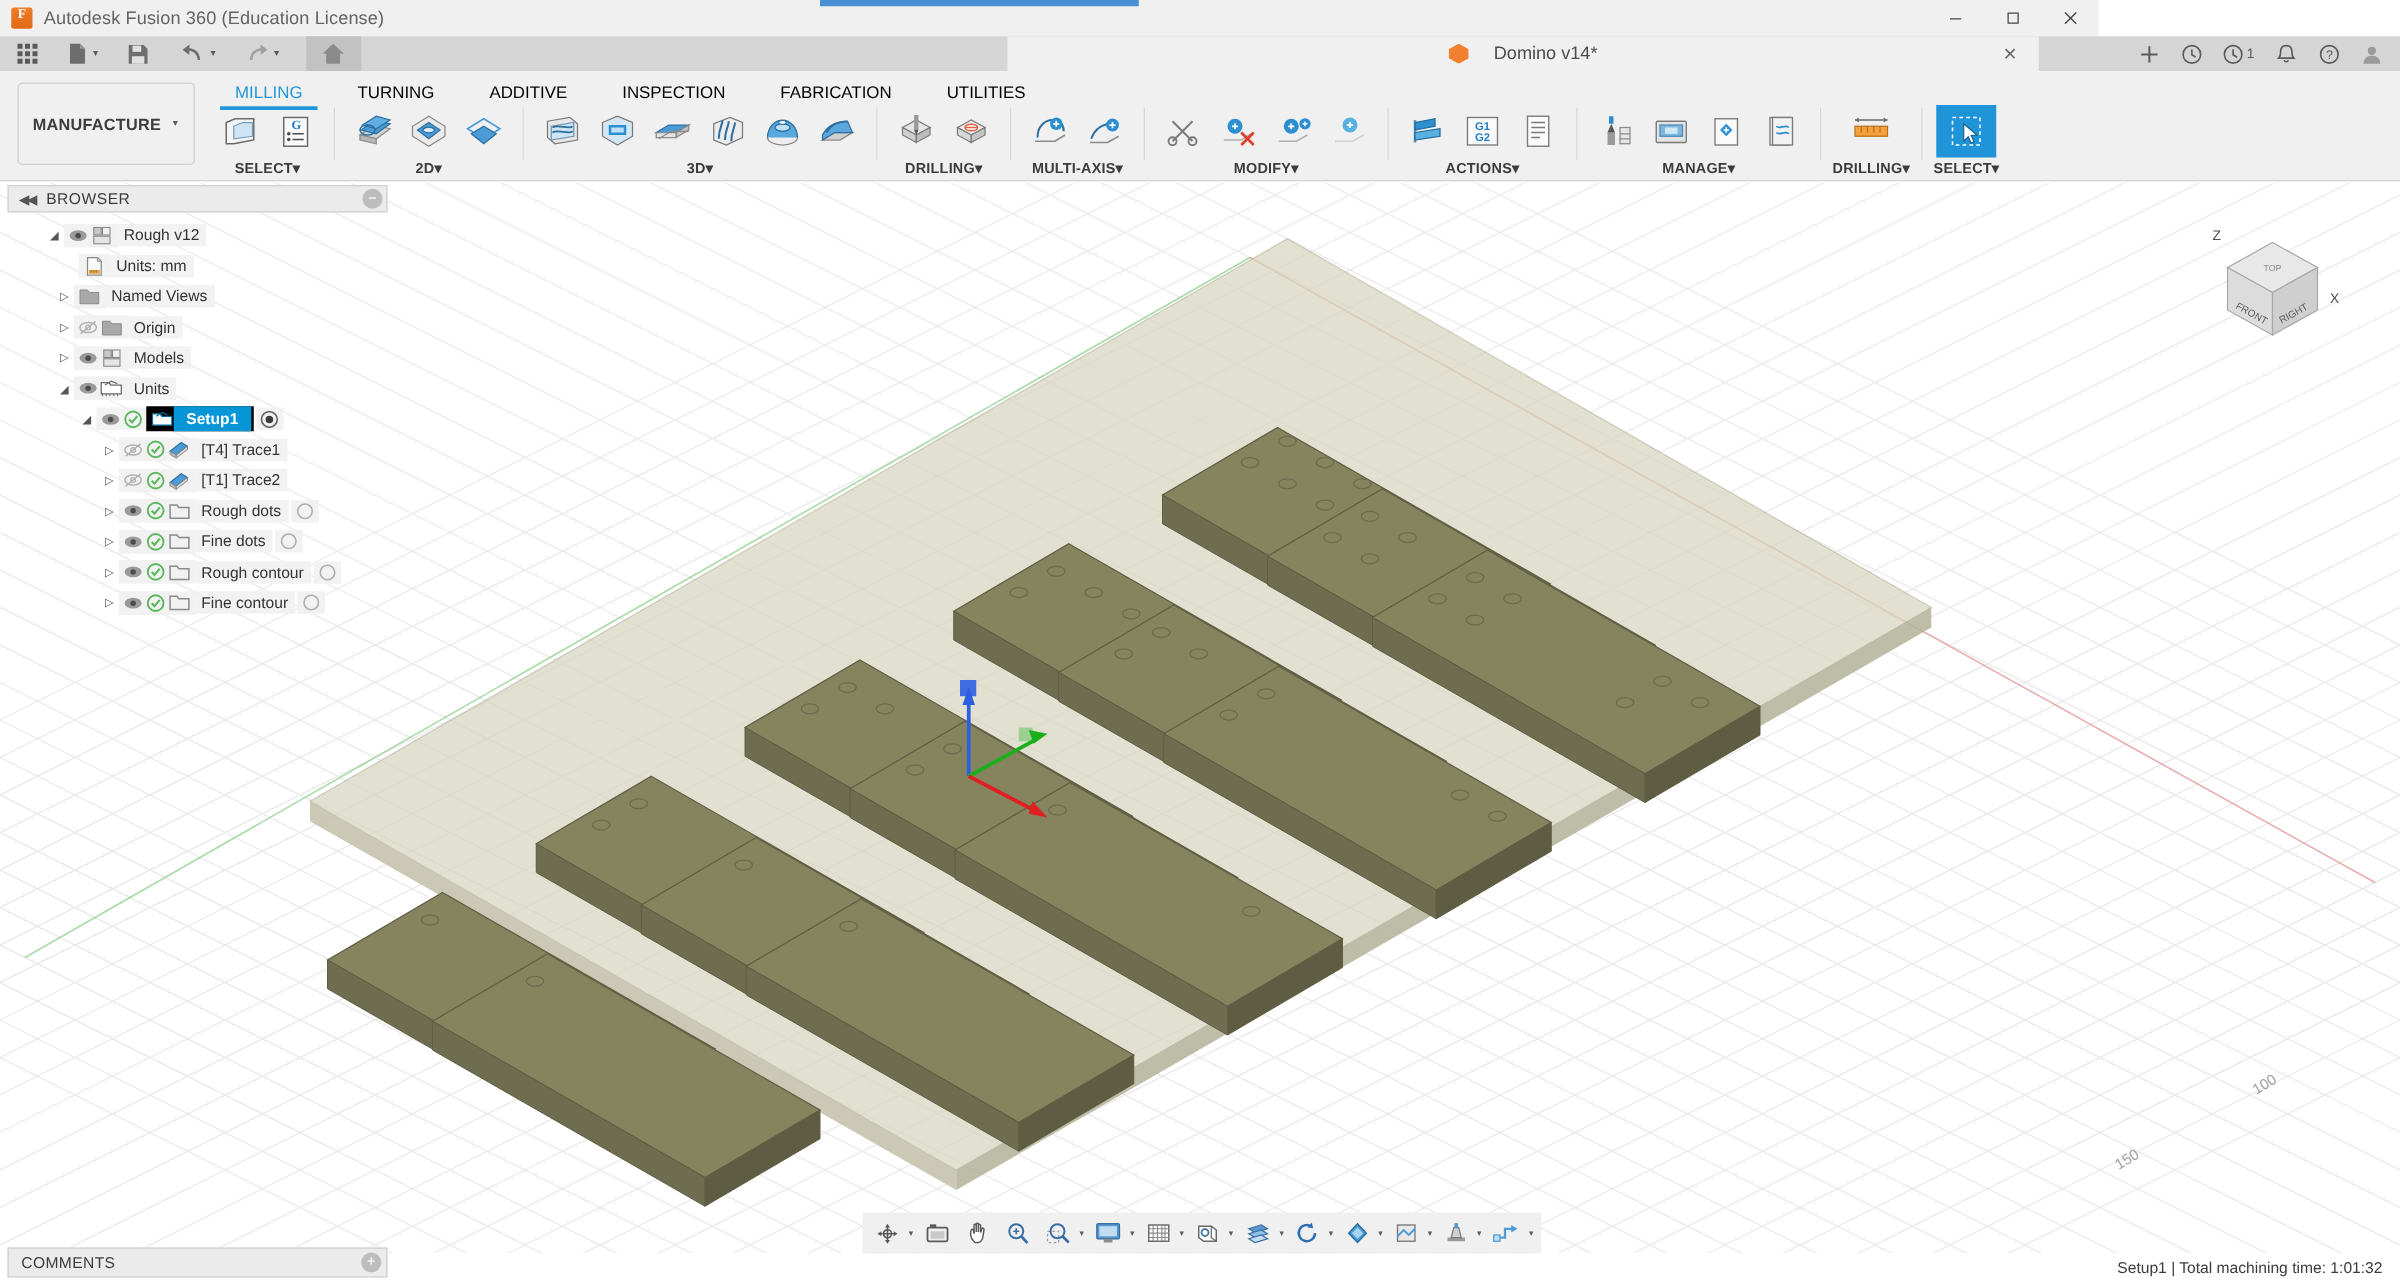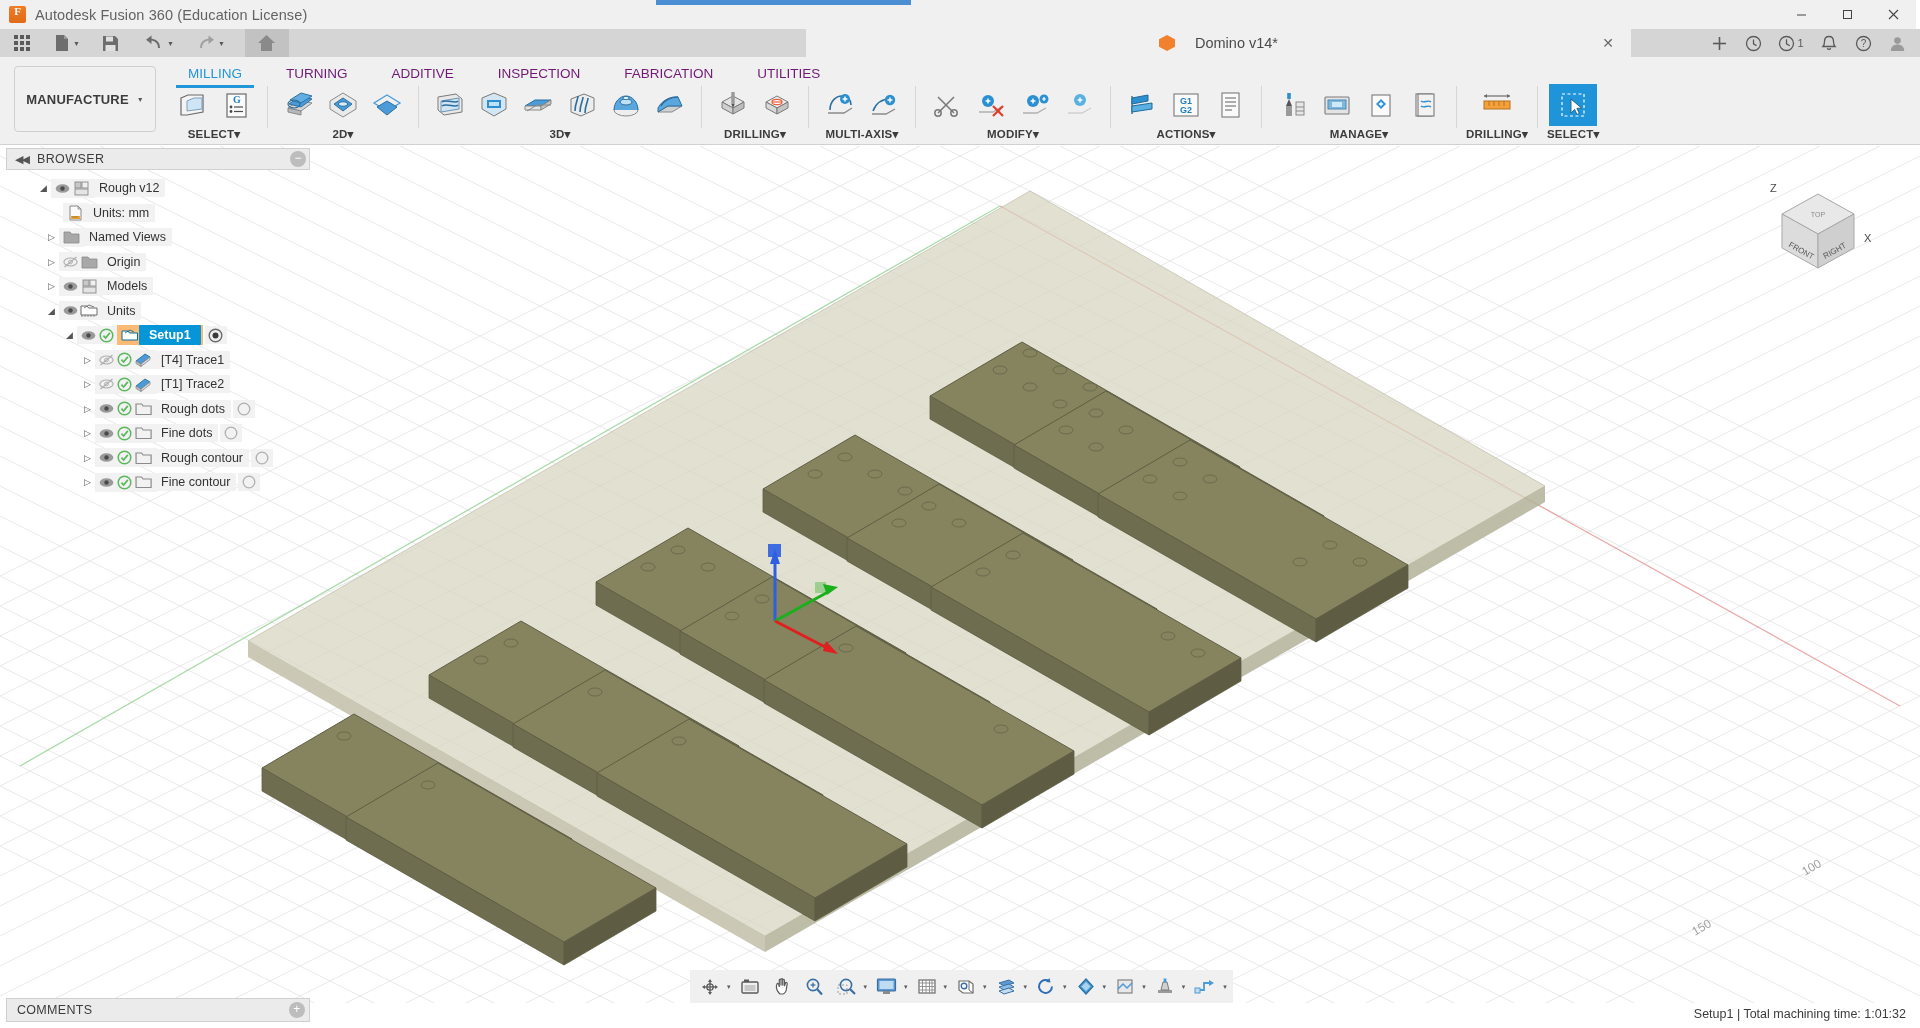--- a/index.html
+++ b/index.html
@@ -6,21 +6,21 @@
   html, body {
     width: 1920px; height: 1028px;
     font-family: "Liberation Sans", sans-serif;
     overflow: hidden;
     background: #ffffff;
   }
   #app { position: relative; width: 1920px; height: 1028px; }
 
   
   .titlebar {
-    position: absolute; top: 0; left: 0; width: 1916px; height: 29px;
+    position: absolute; top: 0; left: 0; width: 1679px; height: 29px;
     background: #f0f0f0;
     display: flex; align-items: center;
   }
   .tb-logo {
     width: 17px; height: 17px; margin-left: 9px; margin-right: 9px;
     background: linear-gradient(180deg,#f07c28 0%, #e06a15 100%);
     border-radius: 2px; position: relative; flex: 0 0 auto;
   }
   .tb-logo::after {
     content: "F"; position: absolute; left: 0; top: -1px; width: 17px;
@@ -90,21 +90,21 @@
     border: 1px solid #cfcfcf; border-radius: 4px; background: #f0f0f0;
     display: flex; align-items: center; justify-content: center; gap: 5px;
   }
   .ws-label { font-size: 13px; font-weight: bold; color: #3c3c3c; letter-spacing: .2px; }
 
   .tabs {
     position: absolute; left: 166px; top: 4px; height: 26px;
     display: flex; align-items: flex-start;
   }
   .tab {
-    font-size: 13.5px; color: #701a75; padding: 0 22px; height: 24px;
+    font-size: 13.5px; color: #000000; padding: 0 22px; height: 24px;
     display: flex; align-items: center; position: relative; white-space: nowrap;
   }
   .tab.active { color: #2196d9; }
   .tab.active::after {
     content: ""; position: absolute; bottom: -3px; left: 10px; right: 10px;
     height: 3px; background: #2196d9;
   }
 
   .groups { position: absolute; left: 166px; top: 27px; height: 58px; display: flex; align-items: flex-start; }
   .group { display: flex; flex-direction: column; align-items: center; position: relative; padding: 0 4px; height: 58px; }
@@ -1191,21 +1191,21 @@
                 <circle cx="7.5" cy="5.5" r="2.2" fill="#4a4a4a"></circle>
               </svg>
           </span>
           <span class="chk">
             <svg width="15" height="15" viewBox="0 0 15 15">
                 <circle cx="7.5" cy="7.5" r="6.3" fill="none" stroke="#5cb85c" stroke-width="1.5"></circle>
                 <path d="M4.4 7.6 L6.6 10 L10.8 4.9" fill="none" stroke="#5cb85c" stroke-width="1.7"></path>
               </svg>
           </span>
         </span>
-        <span style="display:flex;align-items:center;background:#fdba74;padding:0 2px;">
+        <span style="display:flex;align-items:center;background:#000000;padding:0 2px;">
           <span class="tico" style="background:transparent;margin-right:0;">
             <svg width="17" height="15" viewBox="0 0 17 15">
                 <path d="M1 3 h6 l1.5 2 h8 v7 h-15.5 z" fill="#fff" stroke="#0a6d9c" stroke-width="1"></path>
                 <path d="M4 5 L9 2 L13 4" fill="none" stroke="#0a6d9c" stroke-width="0.9"></path>
               </svg>
           </span>
           <span class="lbl sel">Setup1</span>
         </span>
         <span class="icon-pill" style="margin-left:2px;">
           <span class="chk">

